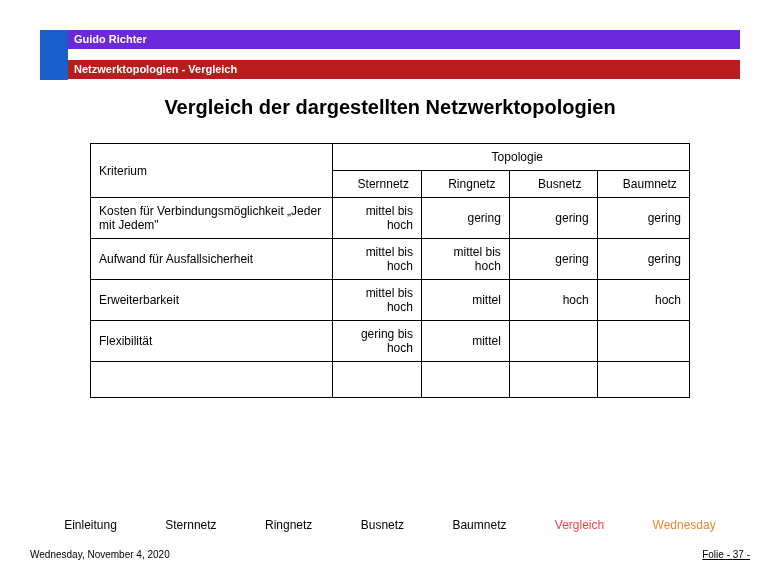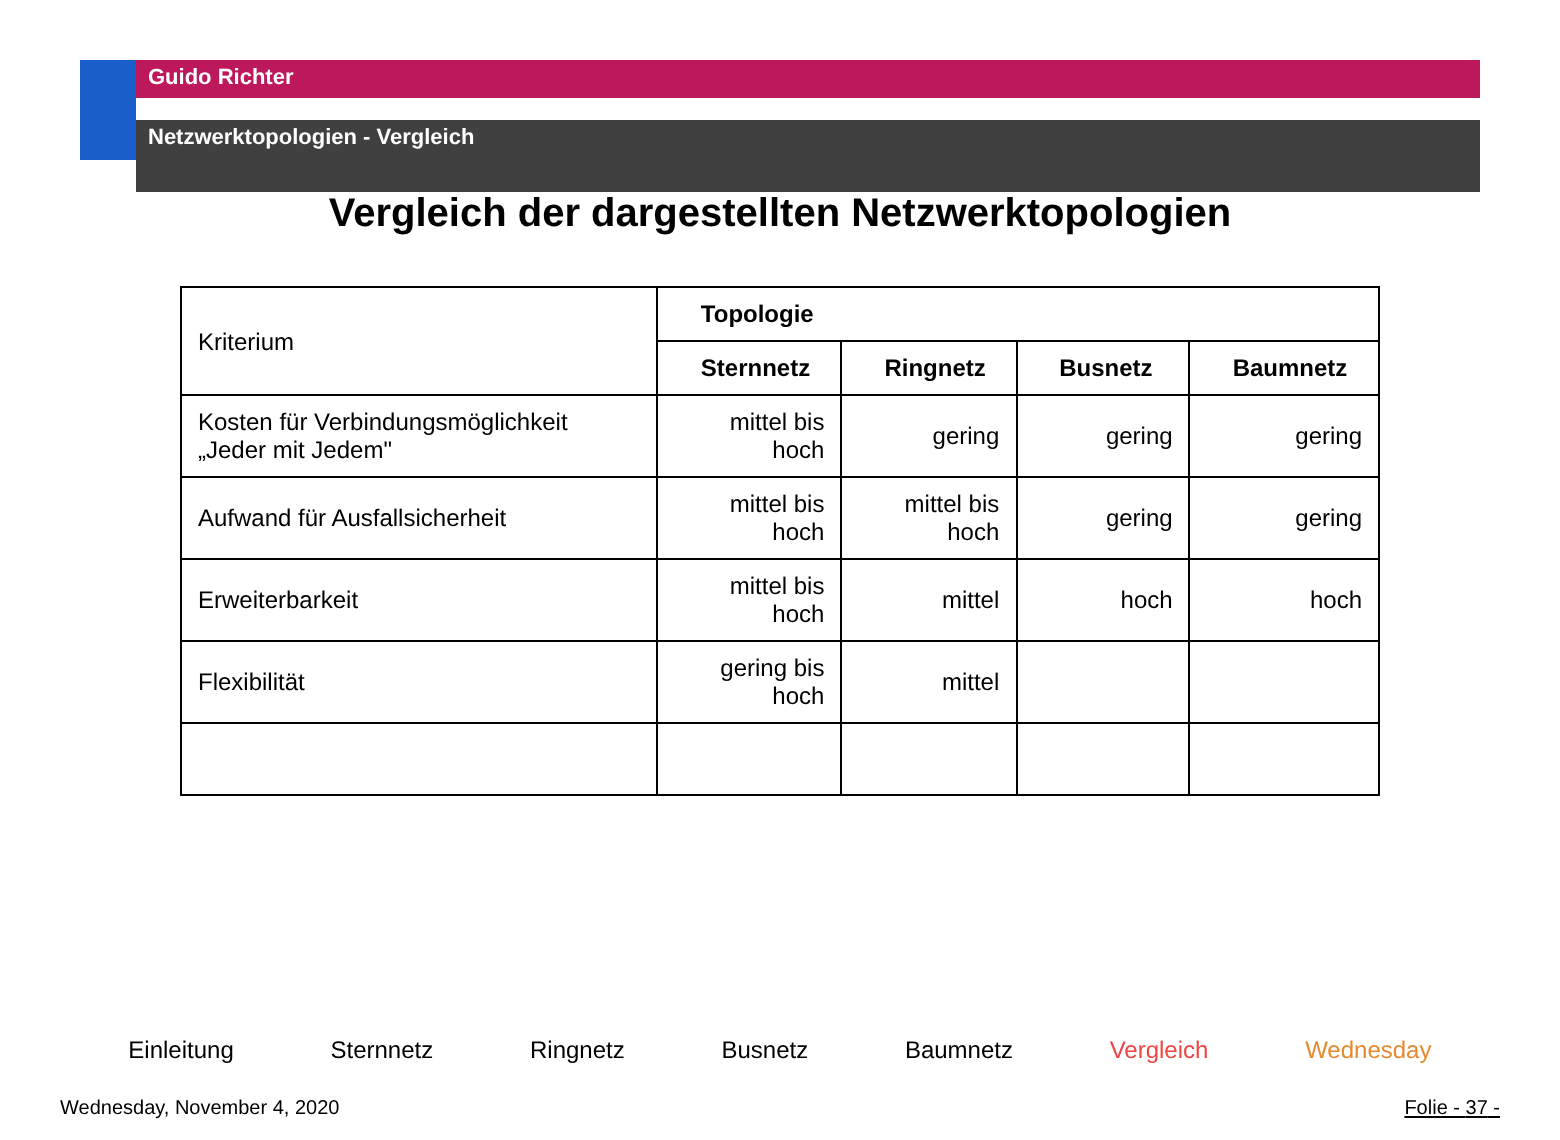--- a/index.html
+++ b/index.html
@@ -22,33 +22,33 @@
     width: 28px;
     height: 50px;
     background: #1a5fc9;
   }
   .author-bar {
     position: absolute;
     left: 68px;
     top: 30px;
     right: 40px;
     height: 19px;
-    background: #be185d;
+    background: #6d28d9;
     color: #fff;
     font-size: 11px;
     font-weight: bold;
     padding: 3px 6px;
   }
   .topic-bar {
     position: absolute;
     left: 68px;
     top: 60px;
     right: 40px;
-    height: 36px;
-    background: #404040;
+    height: 19px;
+    background: #b91c1c;
     color: #fff;
     font-size: 11px;
     font-weight: bold;
     padding: 3px 6px;
   }
   .main-title {
     text-align: center;
     font-size: 20px;
     font-weight: bold;
     margin-top: 16px;
@@ -73,22 +73,22 @@
     width: 220px;
   }
   table.topotable .topo-col {
     width: 80px;
     text-align: center;
   }
   table.topotable td.val {
     text-align: right;
   }
   table.topotable th.topo-header {
-    text-align: left;
-    font-weight: bold;
+    text-align: center;
+    font-weight: normal;
     padding-left: 21px;
   }
   table.topotable .crit-header {
     font-weight: normal;
   }
   .empty-row td {
     height: 36px;
   }
   .bottom-nav {
     position: absolute;

